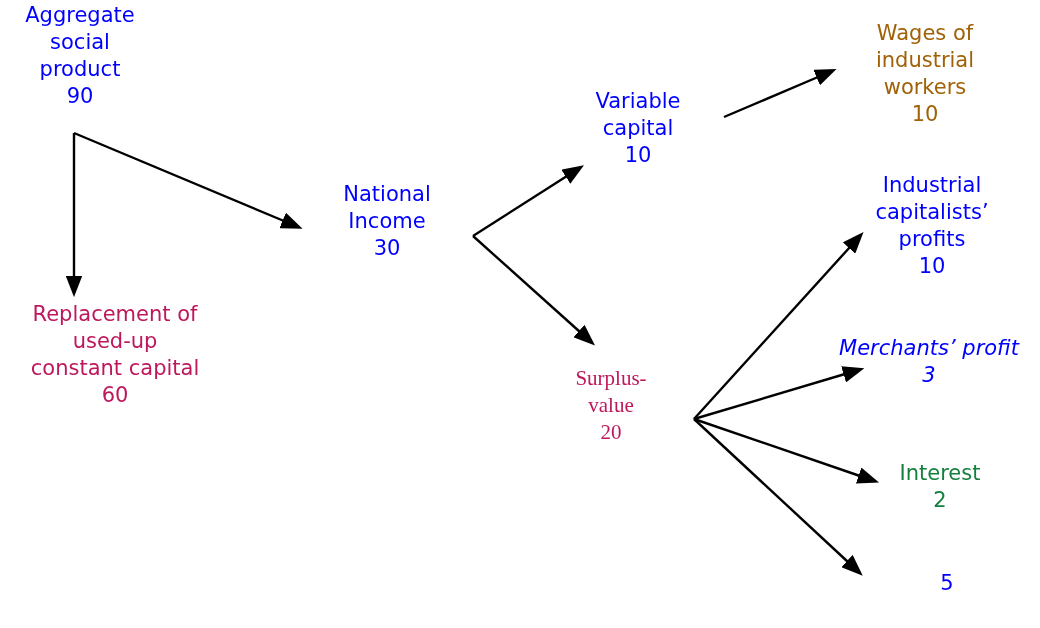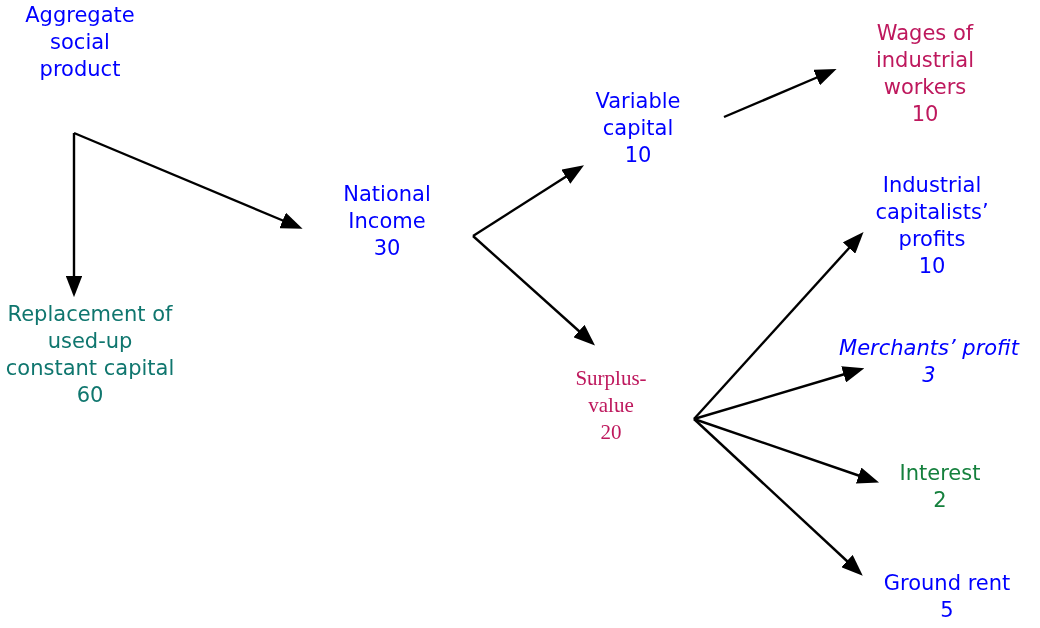--- a/index.html
+++ b/index.html
@@ -63,34 +63,34 @@
         <path d="M 694 419 L 850 247" stroke="#000000" stroke-width="2.4" fill="none" marker-end="url(#arrowhead)"></path>
         <path d="M 694 419 L 845 374" stroke="#000000" stroke-width="2.4" fill="none" marker-end="url(#arrowhead)"></path>
         <path d="M 694 419 L 860 476" stroke="#000000" stroke-width="2.4" fill="none" marker-end="url(#arrowhead)"></path>
         <path d="M 694 419 L 848 562" stroke="#000000" stroke-width="2.4" fill="none" marker-end="url(#arrowhead)"></path>
       </g>
   </svg>
 
   <div id="node-layer">
       <div class="node-label" style="width: 150px; left: 5px; top: 2px; color: rgb(0, 0, 255);"><span class="node-title">Aggregate
 social
-product</span></div>
-      <div class="node-label" style="width: 180px; left: 0px; top: 301px; color: #0f766e;"><span class="node-title">Replacement of
+product</span><span class="node-value">90</span></div>
+      <div class="node-label" style="width: 180px; left: 0px; top: 301px; color: #be185d; padding-left: 25px;"><span class="node-title">Replacement of
 used-up
 constant capital</span><span class="node-value">60</span></div>
       <div class="node-label" style="width: 140px; left: 317px; top: 181px; color: rgb(0, 0, 255);"><span class="node-title">National
 Income</span><span class="node-value">30</span></div>
       <div class="node-label" style="width: 140px; left: 568px; top: 88px; color: rgb(0, 0, 255);"><span class="node-title">Variable
 capital</span><span class="node-value">10</span></div>
-      <div class="node-label" style="width: 160px; left: 845px; top: 20px; color: #be185d;"><span class="node-title">Wages of
+      <div class="node-label" style="width: 160px; left: 845px; top: 20px; color: #a16207;"><span class="node-title">Wages of
 industrial
 workers</span><span class="node-value">10</span></div>
       <div class="node-label" style="width: 130px; left: 546px; top: 365px; color: #be185d; font-family: Liberation Serif, serif;"><span class="node-title">Surplus-
 value</span><span class="node-value">20</span></div>
       <div class="node-label" style="width: 170px; left: 847px; top: 172px; color: rgb(0, 0, 255);"><span class="node-title">Industrial
 capitalists’
 profits</span><span class="node-value">10</span></div>
       <div class="node-label" style="width: 200px; left: 829px; top: 335px; color: rgb(0, 0, 255); font-style: italic;"><span class="node-title">Merchants’ profit</span><span class="node-value">3</span></div>
       <div class="node-label" style="width: 140px; left: 870px; top: 460px; color: #15803d;"><span class="node-title">Interest</span><span class="node-value">2</span></div>
-      <div class="node-label" style="width: 170px; left: 862px; top: 570px; color: rgb(0, 0, 255);"><span class="node-title">Ground rent</span><span class="node-value">5</span></div>
+      <div class="node-label" style="width: 170px; left: 862px; top: 570px; color: rgb(0, 0, 255);"><span class="node-value">5</span></div>
     </div>
 
 </div>
 
 </body></html>

